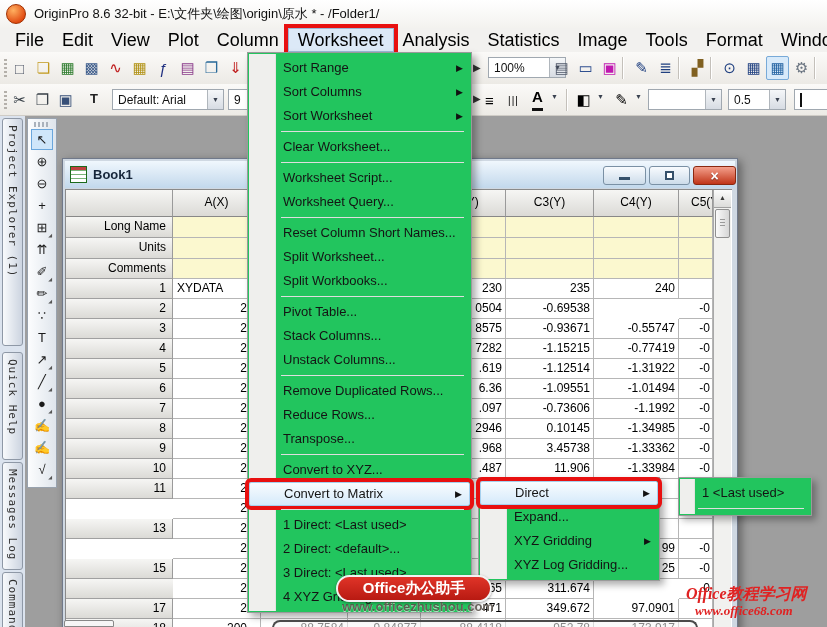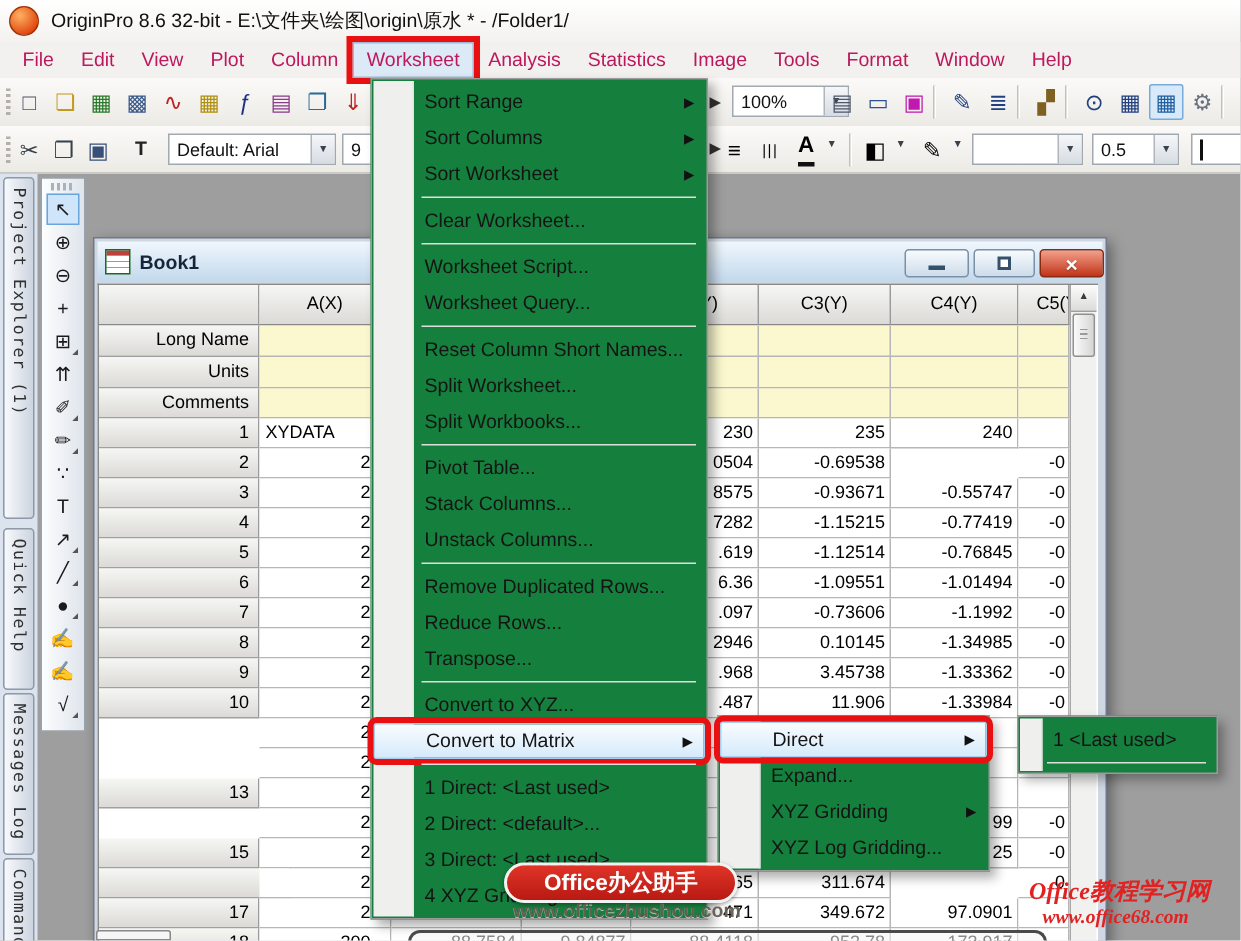--- a/index.html
+++ b/index.html
@@ -12,21 +12,21 @@
     background:linear-gradient(#ffffff,#f3f2ef);border-bottom:1px solid #d5d2ce;
     display:flex;align-items:center;z-index:3;}
   #app-icon{width:18px;height:18px;margin:0 8px 0 6px;border-radius:50%;
     background:radial-gradient(circle at 35% 30%,#ffb060,#e04810 75%);
     border:1px solid #a03000;}
   #title-text{font-size:13px;color:#101010;white-space:nowrap;}
 
   
   #menubar{position:absolute;left:0;top:28px;width:827px;height:24px;
     background:#f2f1ef;display:flex;align-items:stretch;padding-left:6px;z-index:4;}
-  .menu-item{padding:0 9px;font-size:13px;line-height:24px;color:#be185d;}
+  .menu-item{padding:0 9px;font-size:18px;line-height:24px;color:#000000;}
   .menu-item.active{background:#dce9f7;border:1px solid #9ab8d8;line-height:22px;
     outline:4px solid var(--red);}
 
   
   .tb{position:absolute;left:0;width:827px;background:linear-gradient(#fbfaf8,#eceae5);
     border-bottom:1px solid #cfccc6;z-index:3;}
   #tb1{top:52px;height:32px;}
   #tb2{top:84px;height:31px;}
   .grip{position:absolute;left:4px;top:7px;width:3px;height:18px;
     background:repeating-linear-gradient(180deg,#b4b0aa 0 2px,transparent 2px 4px);}
@@ -107,21 +107,21 @@
   #vscroll{position:absolute;left:647px;top:0;width:18px;height:441px;background:#f1f1ef;
     border-left:1px solid #a8a8a8;box-sizing:border-box;}
   #vs-up{height:17px;background:linear-gradient(#fcfcfc,#dcdcda);border-bottom:1px solid #a0a0a0;
     text-align:center;font-size:7px;line-height:16px;color:#3a3a3a;}
   #vs-thumb{position:absolute;left:1px;right:1px;top:19px;height:27px;border:1px solid #909090;
     border-radius:2px;background:linear-gradient(90deg,#fafafa,#d6d6d6);}
   #vs-thumb .tg{margin:9px 4px 0 4px;height:7px;
     background:repeating-linear-gradient(180deg,#9a9a9a 0 1px,transparent 1px 3px);}
 
   
-  .menu{position:absolute;background:#15803d;border:1px solid #9a9a9a;
+  .menu{position:absolute;background:#22c55e;border:1px solid #9a9a9a;
     box-shadow:4px 4px 7px rgba(0,0,0,.32);padding:3px 1px;box-sizing:border-box;z-index:10;}
   .menu .gutter{position:absolute;left:1px;top:1px;bottom:1px;width:26px;background:#efefed;
     border-right:1px solid #e3e3e1;}
   .mitem{position:relative;height:24px;line-height:24px;padding:0 18px 0 34px;font-size:13px;
     color:#141414;white-space:nowrap;box-sizing:border-box;}
   .mitem.hl{background:linear-gradient(#f9fcfe,#d5eafb);border:1px solid #a6d0ee;
     border-radius:2px;line-height:22px;}
   .mitem.redbox{outline:4px solid var(--red);}
   .mitem .arr{position:absolute;right:7px;top:0;font-size:9px;color:#111;}
   .msep{position:relative;height:7px;}
@@ -366,21 +366,21 @@
       <div class="cell num" style="left: 355px; top: 149px; width: 85px; height: 20px;">7282</div>
       <div class="cell num" style="left: 440px; top: 149px; width: 88px; height: 20px;">-1.15215</div>
       <div class="cell num" style="left: 528px; top: 149px; width: 85px; height: 20px;">-0.77419</div>
       <div class="cell num c5-col" style="left: 613px; top: 149px; width: 34px; height: 20px;">-0</div>
       <div class="cell rowhdr" style="left: 0px; top: 169px; width: 107px; height: 20px;">5</div>
       <div class="cell num a-col" style="left: 107px; top: 169px; width: 88px; height: 20px;">2</div>
       <div class="cell num" style="left: 195px; top: 169px; width: 87px; height: 20px;"></div>
       <div class="cell num" style="left: 282px; top: 169px; width: 73px; height: 20px;"></div>
       <div class="cell num" style="left: 355px; top: 169px; width: 85px; height: 20px;">.619</div>
       <div class="cell num" style="left: 440px; top: 169px; width: 88px; height: 20px;">-1.12514</div>
-      <div class="cell num" style="left: 528px; top: 169px; width: 85px; height: 20px;">-0.76845</div>
+      <div class="cell num" style="left: 528px; top: 169px; width: 85px; height: 20px;">-1.31922</div>
       <div class="cell num c5-col" style="left: 613px; top: 169px; width: 34px; height: 20px;">-0</div>
       <div class="cell rowhdr" style="left: 0px; top: 189px; width: 107px; height: 20px;">6</div>
       <div class="cell num a-col" style="left: 107px; top: 189px; width: 88px; height: 20px;">2</div>
       <div class="cell num" style="left: 195px; top: 189px; width: 87px; height: 20px;"></div>
       <div class="cell num" style="left: 282px; top: 189px; width: 73px; height: 20px;"></div>
       <div class="cell num" style="left: 355px; top: 189px; width: 85px; height: 20px;">6.36</div>
       <div class="cell num" style="left: 440px; top: 189px; width: 88px; height: 20px;">-1.09551</div>
       <div class="cell num" style="left: 528px; top: 189px; width: 85px; height: 20px;">-1.01494</div>
       <div class="cell num c5-col" style="left: 613px; top: 189px; width: 34px; height: 20px;">-0</div>
       <div class="cell rowhdr" style="left: 0px; top: 209px; width: 107px; height: 20px;">7</div>
@@ -408,20 +408,21 @@
       <div class="cell num" style="left: 528px; top: 249px; width: 85px; height: 20px;">-1.33362</div>
       <div class="cell num c5-col" style="left: 613px; top: 249px; width: 34px; height: 20px;">-0</div>
       <div class="cell rowhdr" style="left: 0px; top: 269px; width: 107px; height: 20px;">10</div>
       <div class="cell num a-col" style="left: 107px; top: 269px; width: 88px; height: 20px;">2</div>
       <div class="cell num" style="left: 195px; top: 269px; width: 87px; height: 20px;"></div>
       <div class="cell num" style="left: 282px; top: 269px; width: 73px; height: 20px;"></div>
       <div class="cell num" style="left: 355px; top: 269px; width: 85px; height: 20px;">.487</div>
       <div class="cell num" style="left: 440px; top: 269px; width: 88px; height: 20px;">11.906</div>
       <div class="cell num" style="left: 528px; top: 269px; width: 85px; height: 20px;">-1.33984</div>
       <div class="cell num c5-col" style="left: 613px; top: 269px; width: 34px; height: 20px;">-0</div>
+      <div class="cell rowhdr" style="left: 0px; top: 289px; width: 107px; height: 20px;">11</div>
       <div class="cell num a-col" style="left: 107px; top: 289px; width: 88px; height: 20px;">2</div>
       <div class="cell num" style="left: 195px; top: 289px; width: 87px; height: 20px;"></div>
       <div class="cell num" style="left: 282px; top: 289px; width: 73px; height: 20px;"></div>
       <div class="cell num" style="left: 355px; top: 289px; width: 85px; height: 20px;"></div>
       <div class="cell num" style="left: 440px; top: 289px; width: 88px; height: 20px;"></div>
       <div class="cell num" style="left: 528px; top: 289px; width: 85px; height: 20px;"></div>
       <div class="cell num c5-col" style="left: 613px; top: 289px; width: 34px; height: 20px;"></div>
       <div class="cell num a-col" style="left: 107px; top: 309px; width: 88px; height: 20px;">2</div>
       <div class="cell num" style="left: 195px; top: 309px; width: 87px; height: 20px;"></div>
       <div class="cell num" style="left: 282px; top: 309px; width: 73px; height: 20px;"></div>

